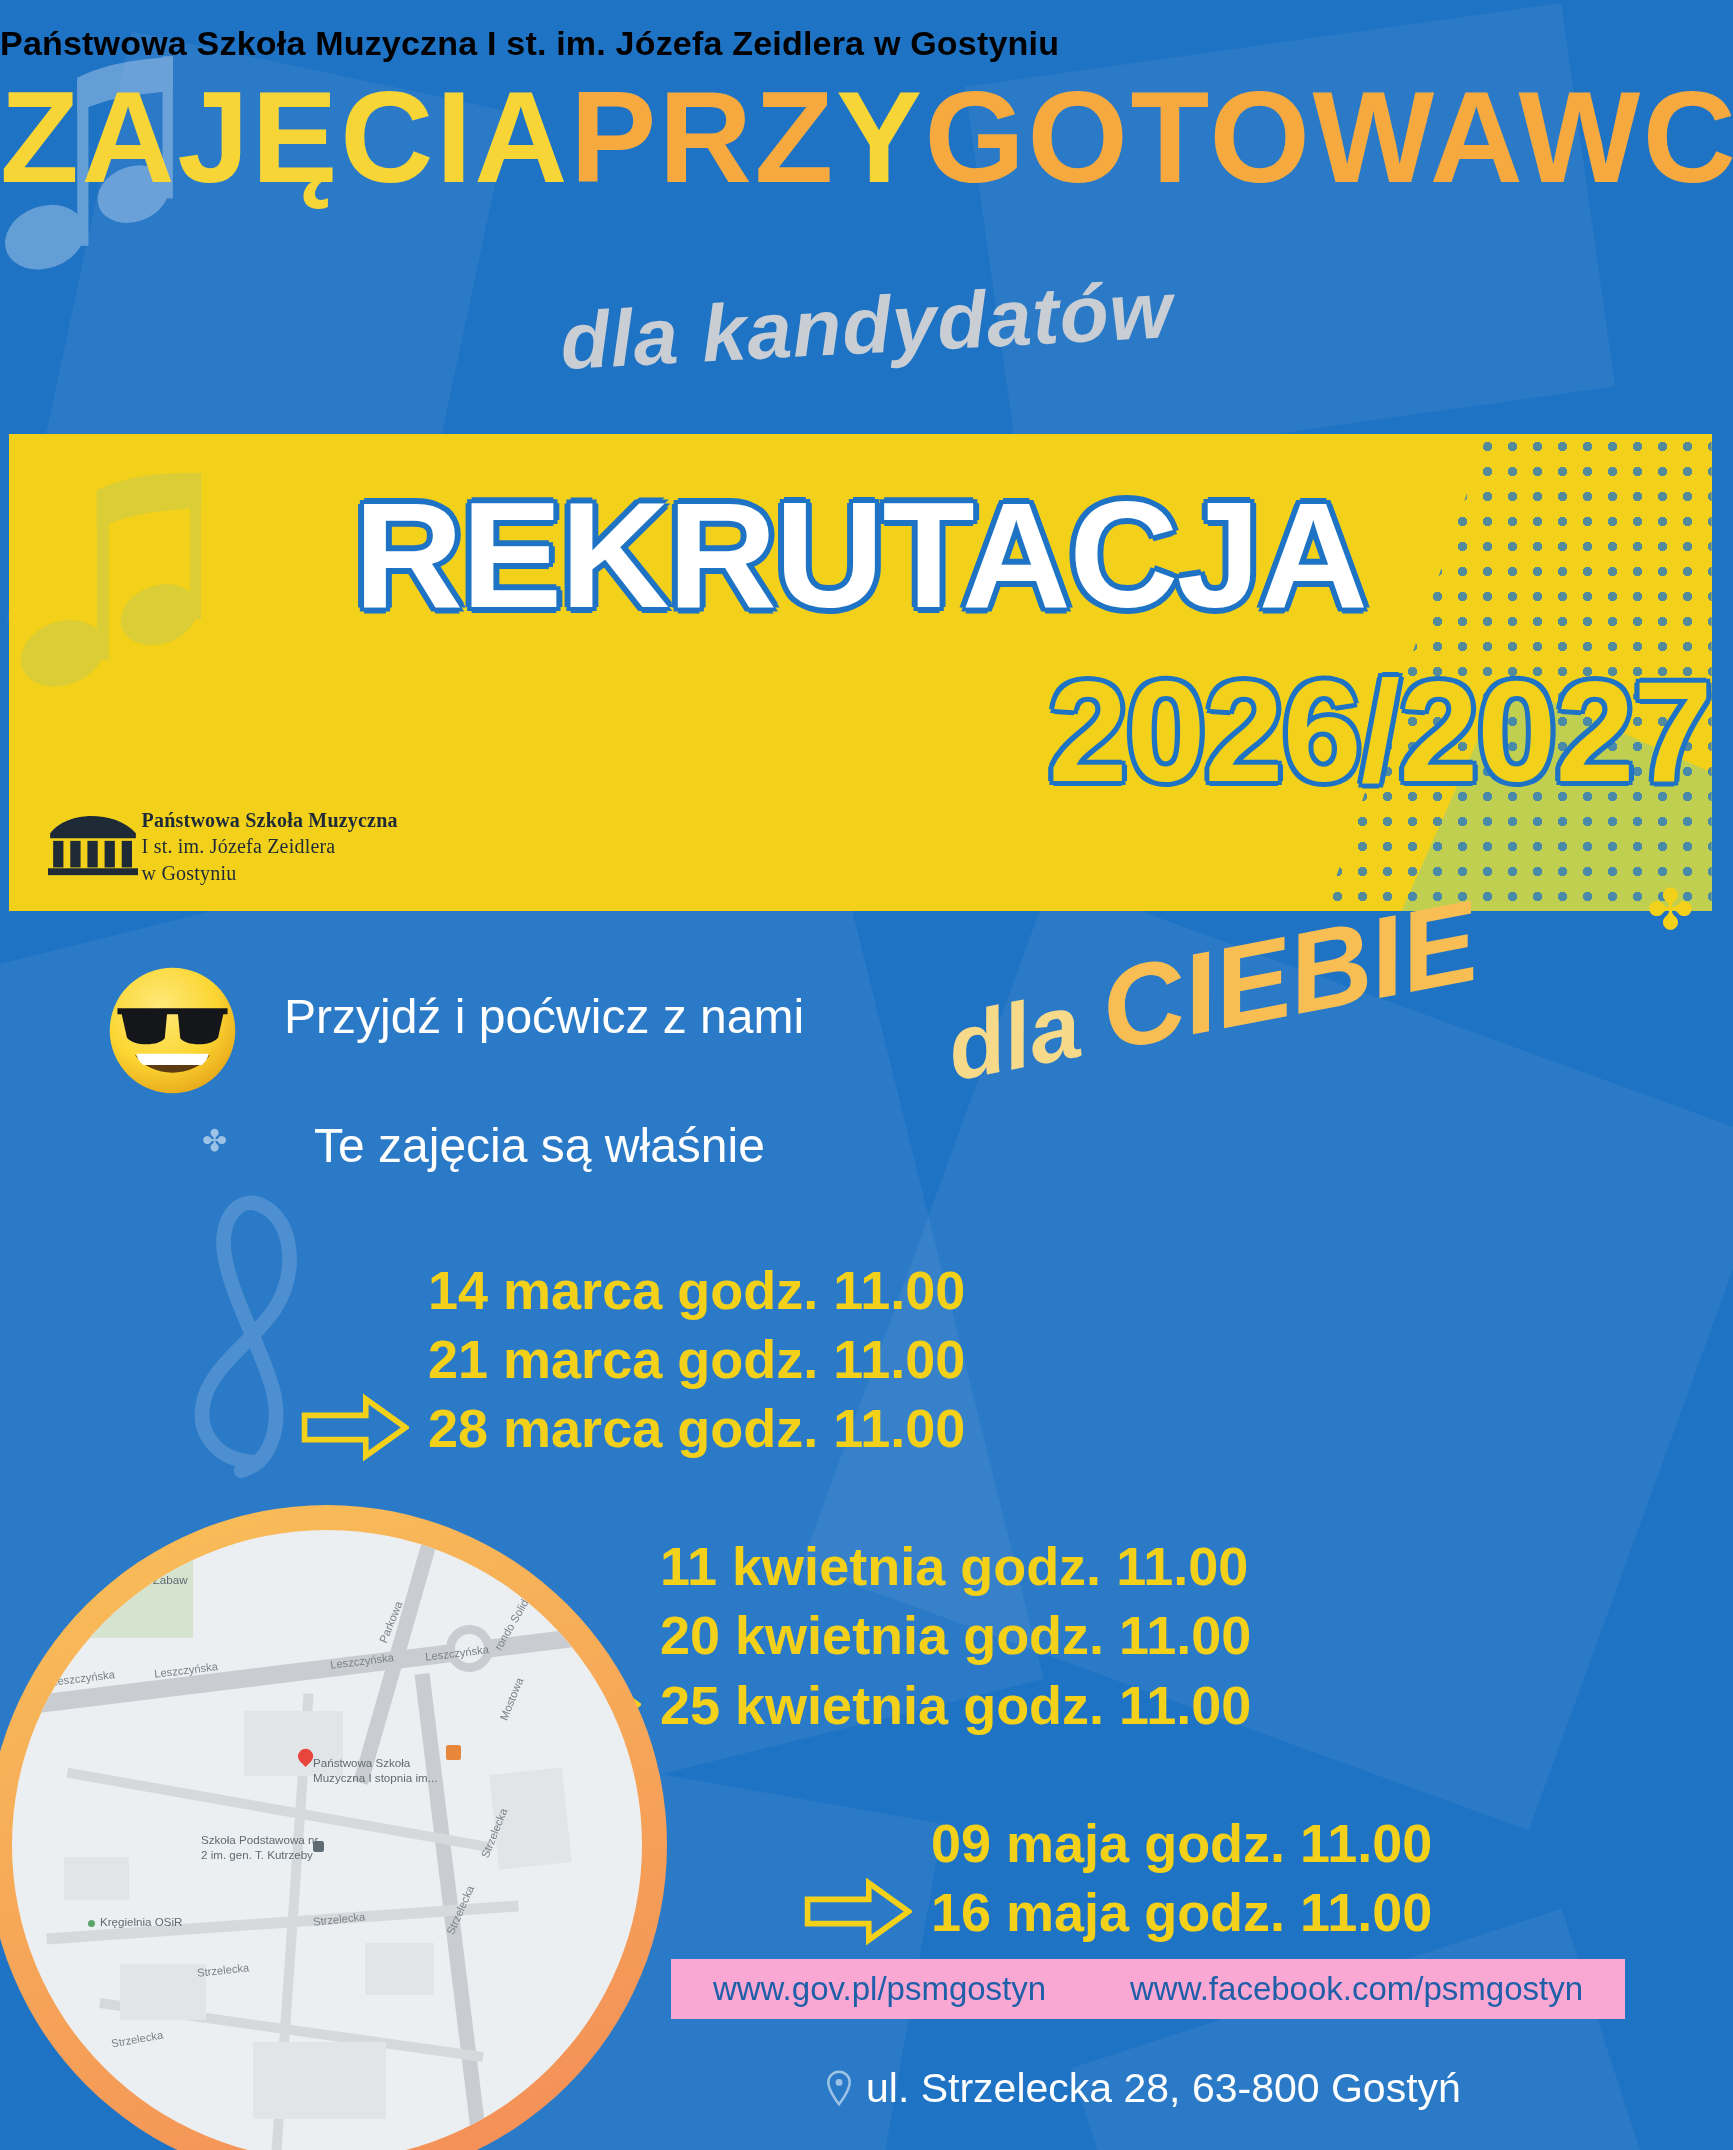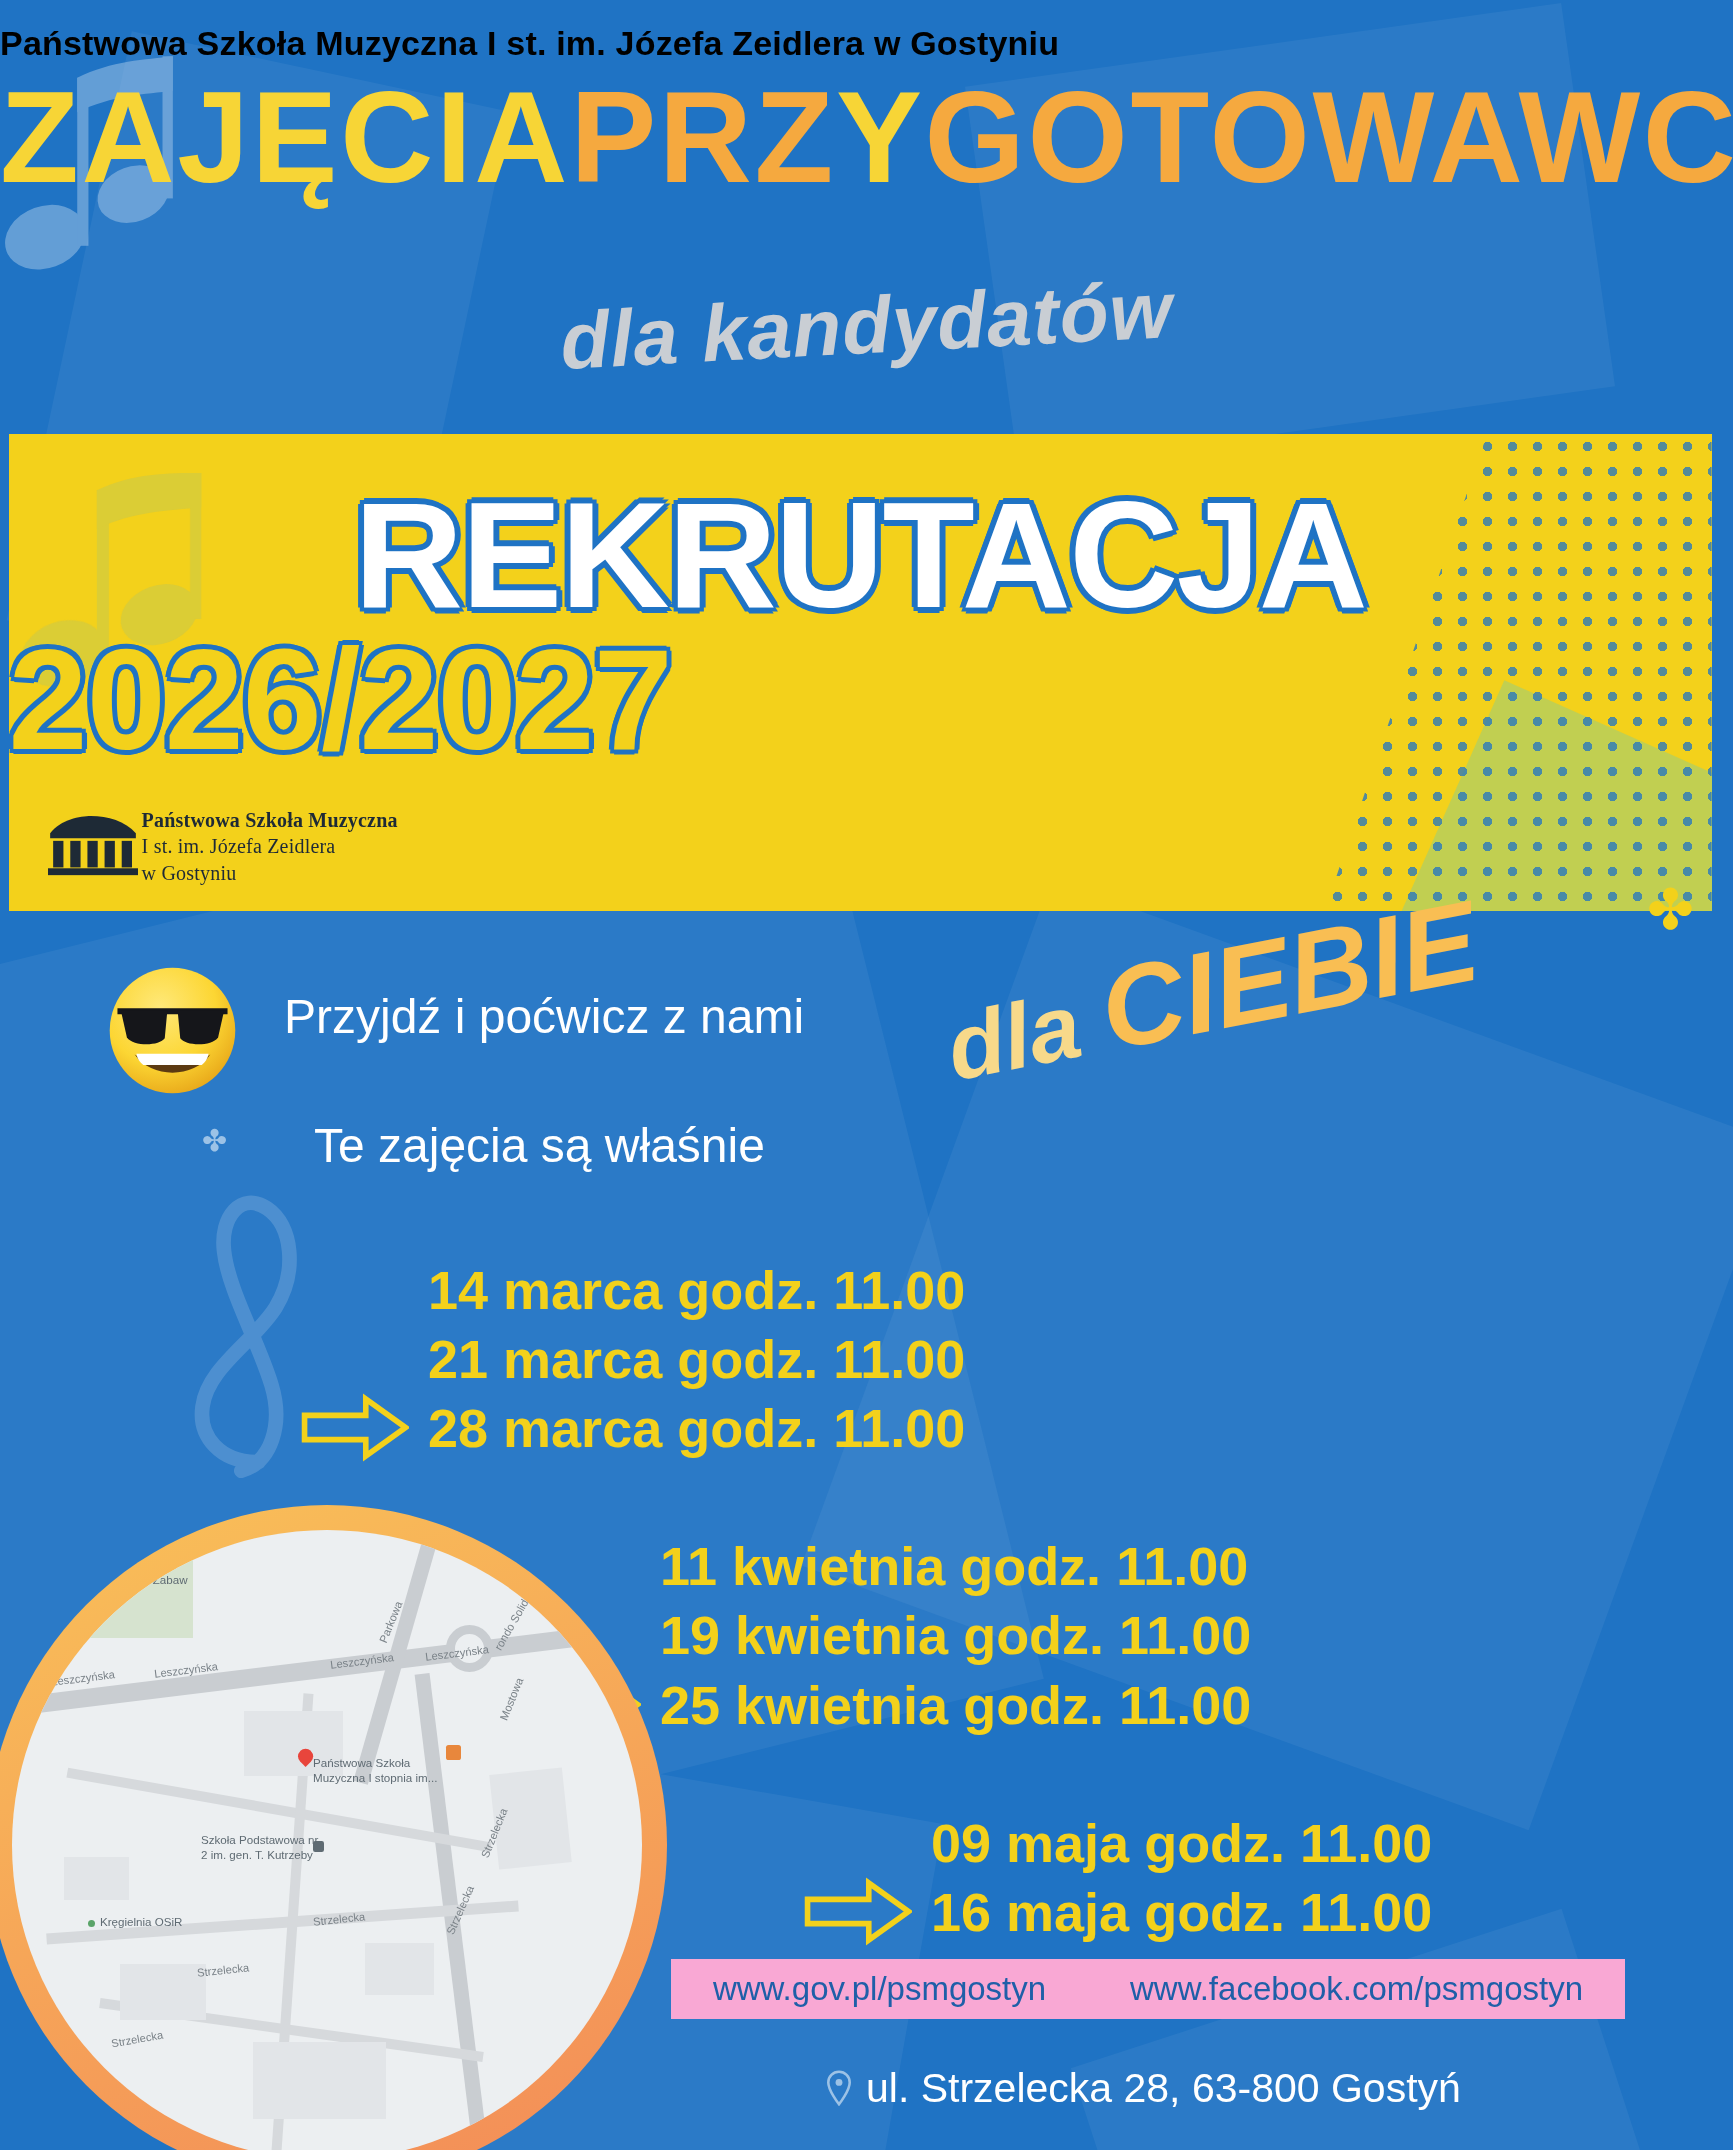--- a/index.html
+++ b/index.html
@@ -85,22 +85,22 @@
   .rekrutacja {
     position:absolute; top:34px; left:0; width:100%;
     text-align:center;
     font-size:151px; font-weight:bold; color:#ffffff;
     letter-spacing:-1.7px;
     text-shadow:
       6px 0 0 #1f73c4, -6px 0 0 #1f73c4, 0 6px 0 #1f73c4, 0 -6px 0 #1f73c4,
       4.3px 4.3px 0 #1f73c4, -4.3px 4.3px 0 #1f73c4, 4.3px -4.3px 0 #1f73c4, -4.3px -4.3px 0 #1f73c4;
   }
   .years {
-    position:absolute; top:184px; left:0; width:100%;
-    text-align:left;
+    position:absolute; top:216px; left:0; width:100%;
+    text-align:right;
     font-size:142px; font-weight:bold; color:#f3d11b;
     letter-spacing:-0.9px;
     text-shadow:
       5.2px 0 0 #1f73c4, -5.2px 0 0 #1f73c4, 0 5.2px 0 #1f73c4, 0 -5.2px 0 #1f73c4,
       3.9px 3.9px 0 #1f73c4, -3.9px 3.9px 0 #1f73c4, 3.9px -3.9px 0 #1f73c4, -3.9px -3.9px 0 #1f73c4;
   }
   .band-note { position:absolute; left:8.6px; top:39px; opacity:0.35; }
 
   
   .logo-block {
@@ -332,21 +332,21 @@
     </div>
 
     <div class="group g2">
       <div class="arrow">
         <svg width="108" height="69" viewBox="0 0 250 160">
           <path d="M8 52 L150 52 L150 14 L242 80 L150 146 L150 108 L8 108 Z" fill="none" stroke="#f3d11b" stroke-width="13"></path>
         </svg>
       </div>
       <div class="lines">
         <div>11 kwietnia godz. 11.00</div>
-        <div>19 kwietnia godz. 11.00</div>
+        <div>20 kwietnia godz. 11.00</div>
         <div>25  kwietnia godz. 11.00</div>
       </div>
     </div>
 
     <div class="group g3">
       <div class="arrow">
         <svg width="108" height="69" viewBox="0 0 250 160">
           <path d="M8 52 L150 52 L150 14 L242 80 L150 146 L150 108 L8 108 Z" fill="none" stroke="#f3d11b" stroke-width="13"></path>
         </svg>
       </div>

